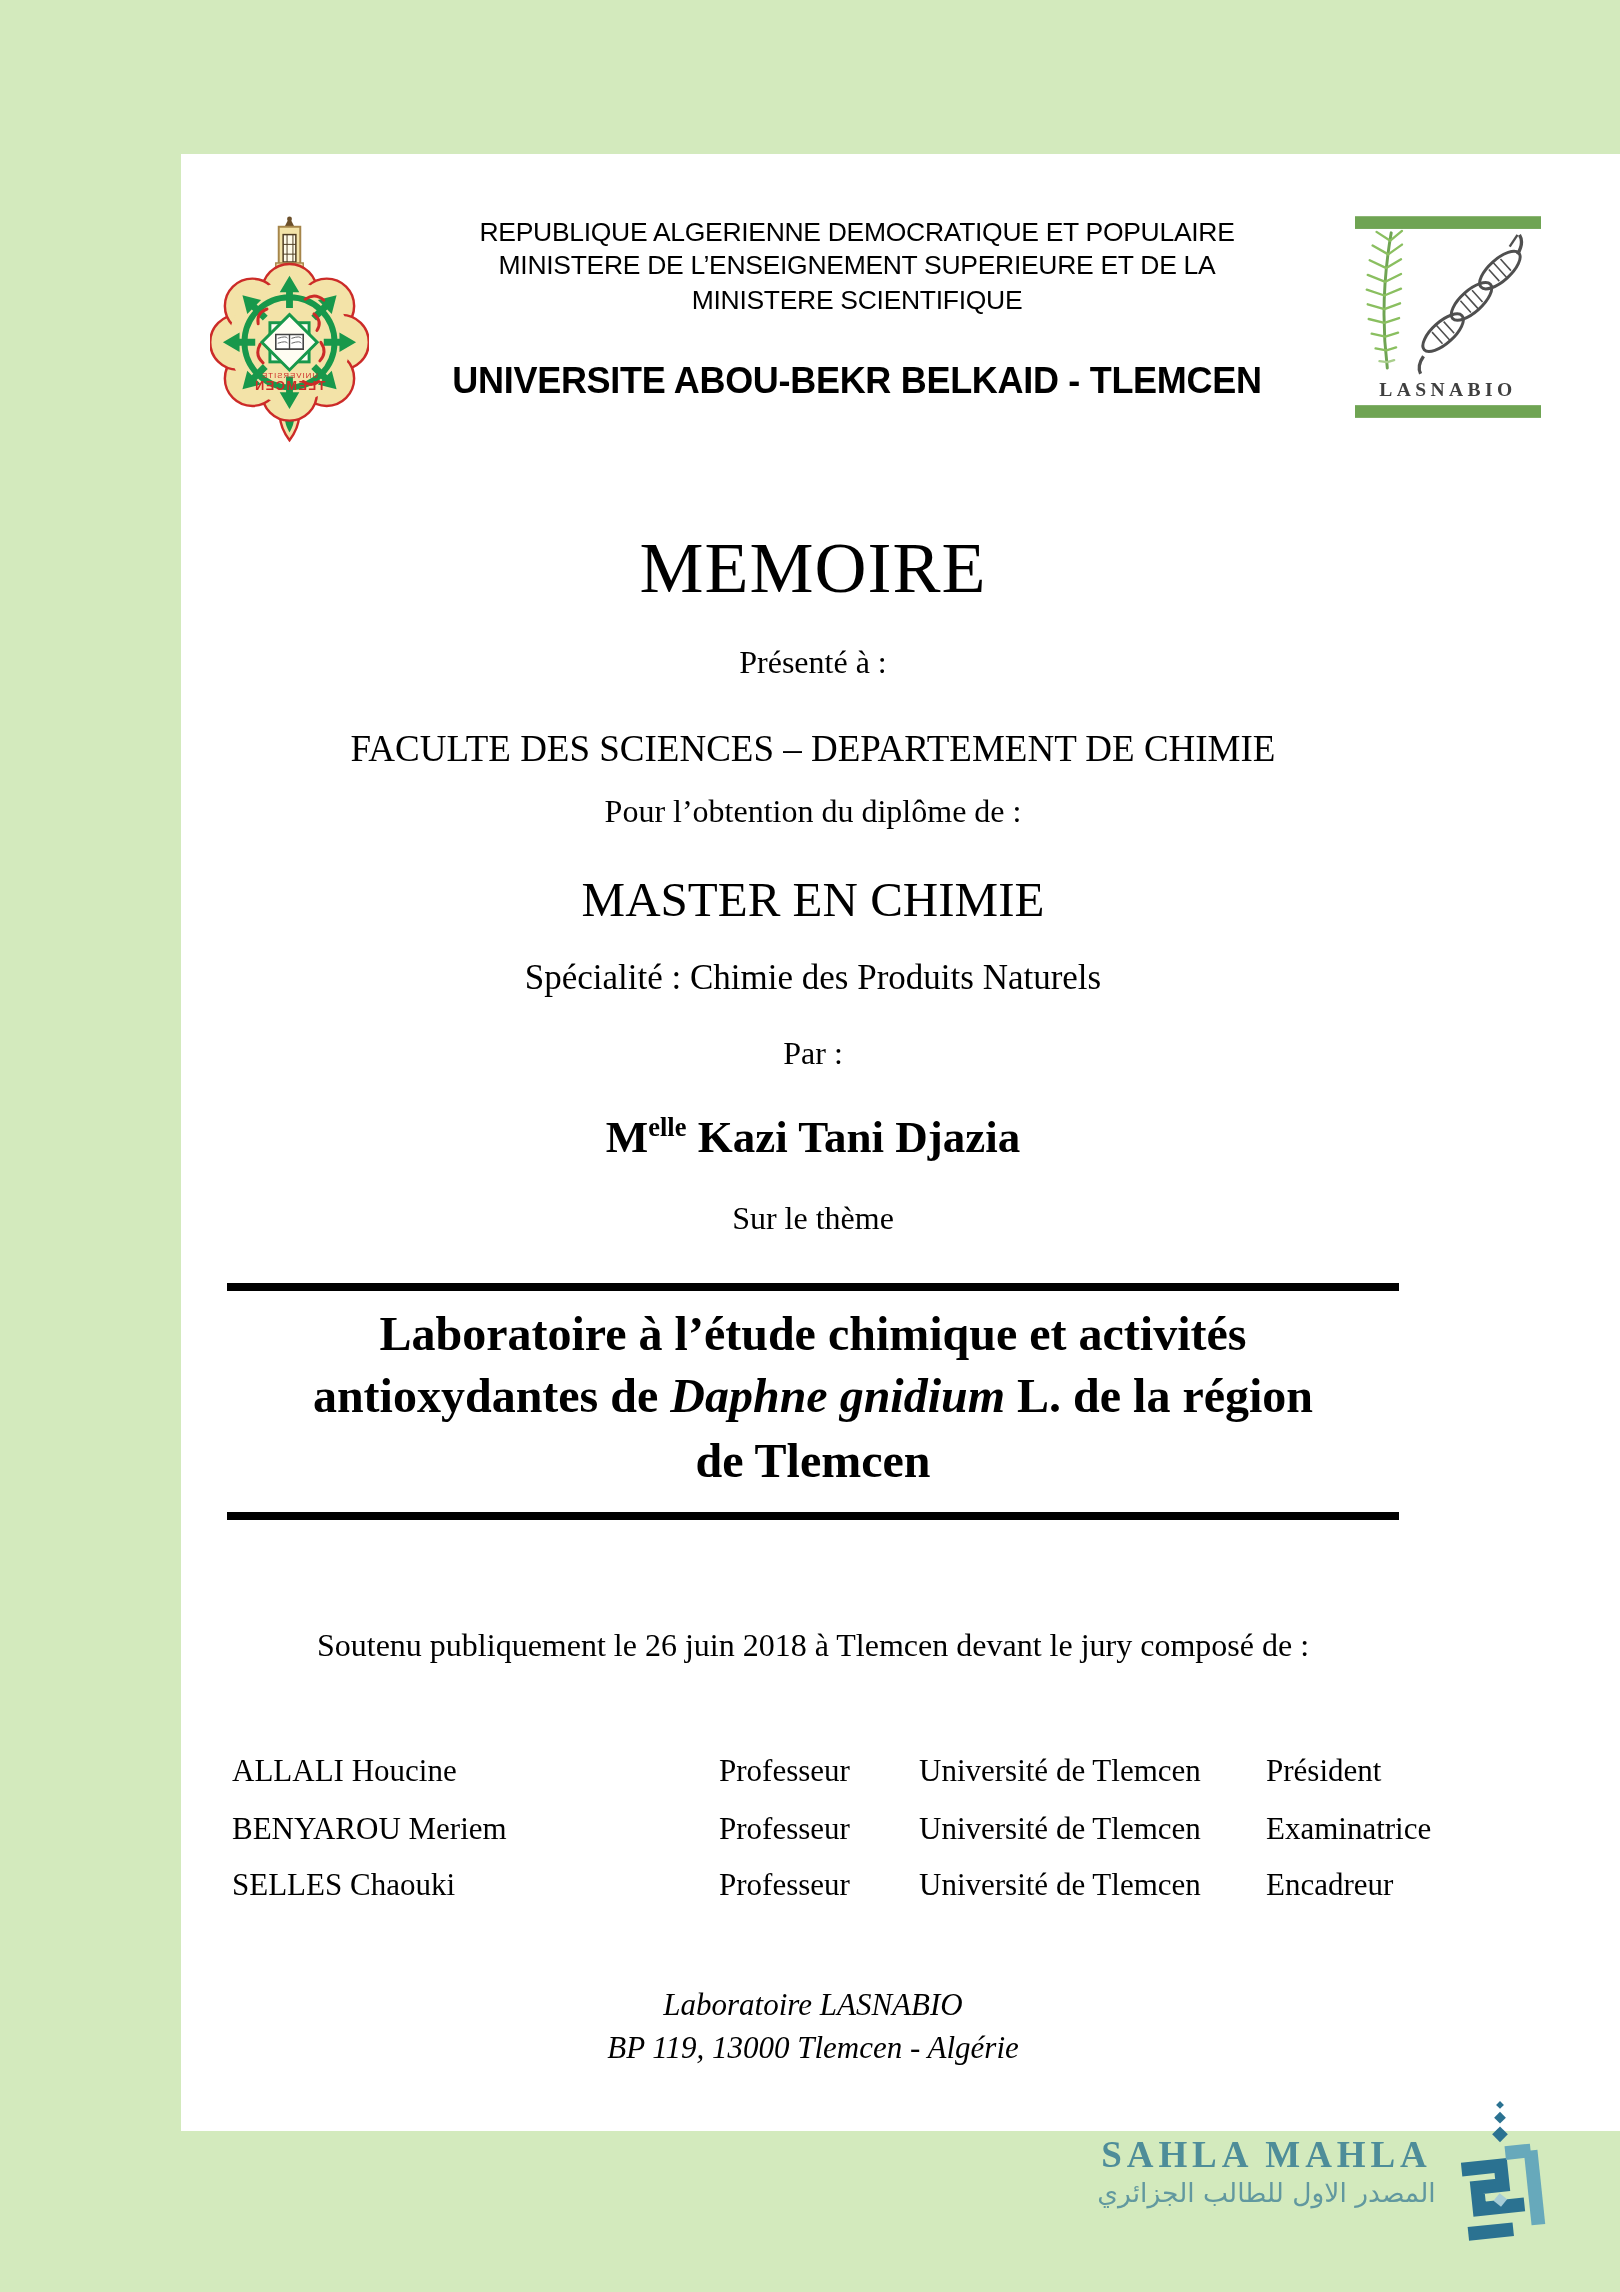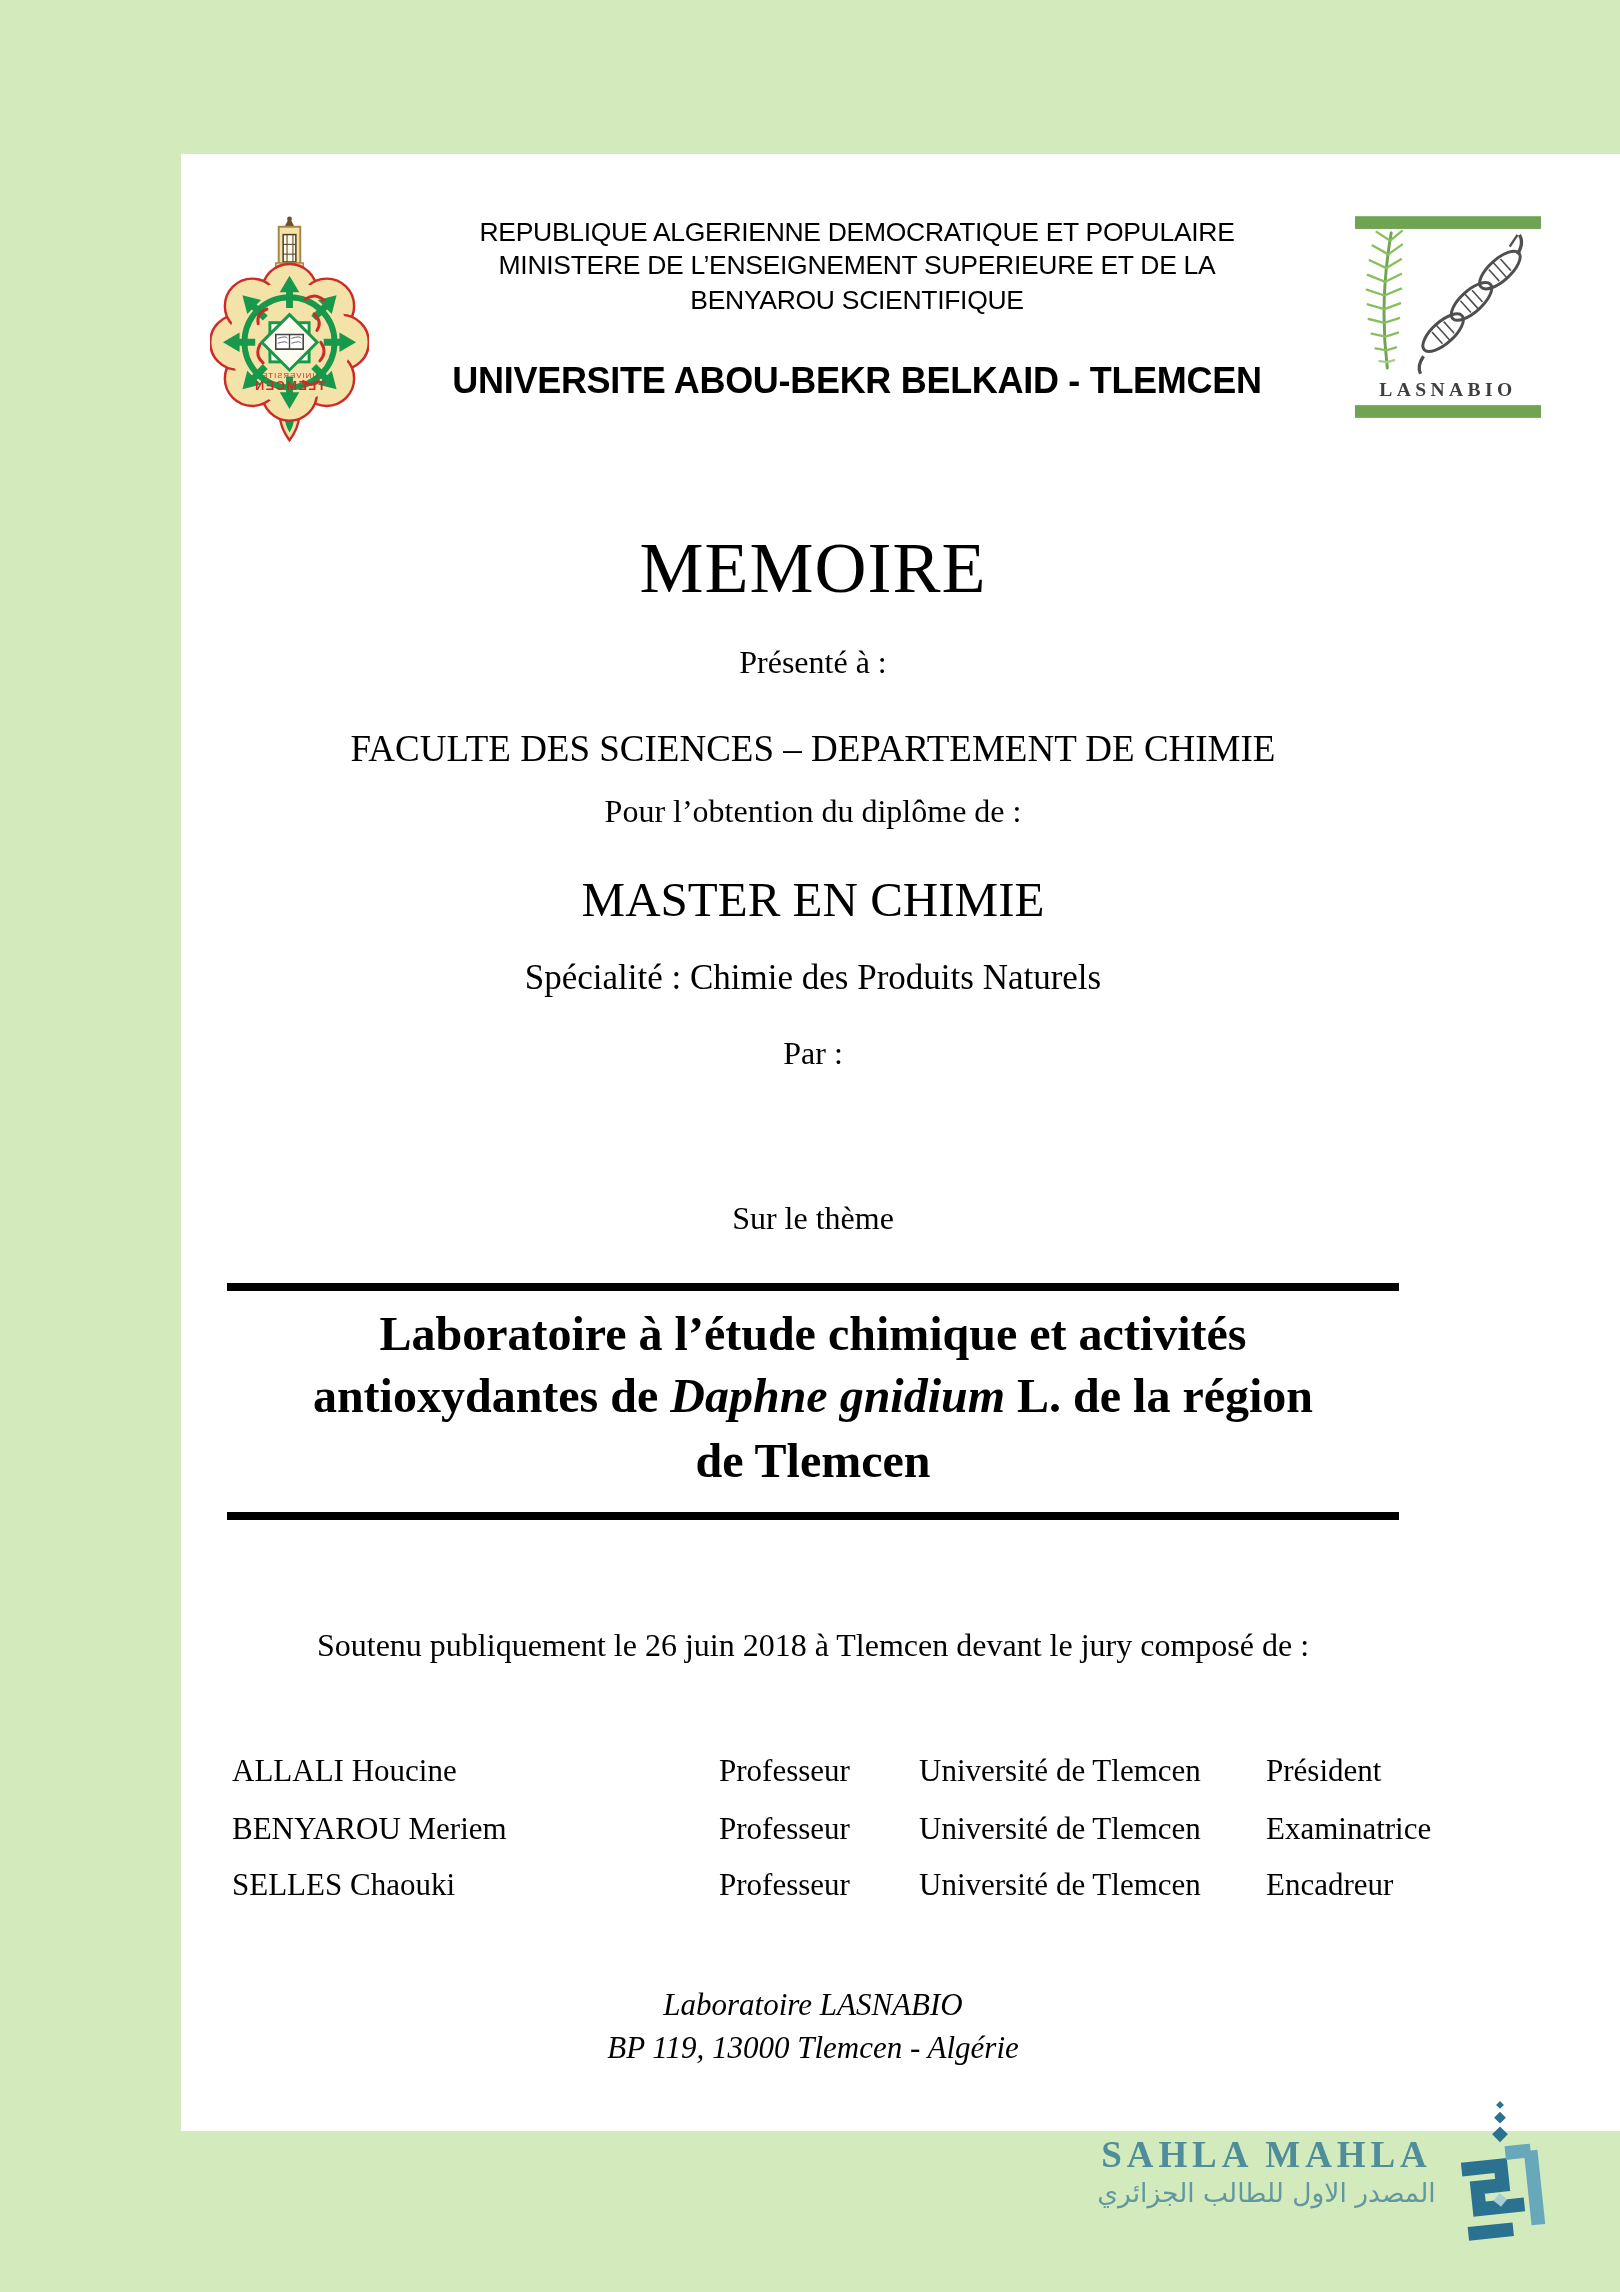--- a/index.html
+++ b/index.html
@@ -135,30 +135,31 @@
         </g>
         <path d="M70 146 q-7 10 -3 18" stroke-width="3.4"></path>
         <path d="M166 42 q7 -12 2 -20" stroke-width="3.4"></path>
         <path d="M158 34 l8 -12" stroke-width="2.4"></path>
       </g>
       <text x="95" y="187" text-anchor="middle" font-size="20" font-weight="bold" fill="#3f3f3f" font-family="Liberation Serif, serif" letter-spacing="4.5">LASNABIO</text>
     </svg>
 
     <div class="abs hdr hdr1" style="top:61px;">REPUBLIQUE ALGERIENNE DEMOCRATIQUE ET POPULAIRE</div>
     <div class="abs hdr hdr1" style="top:94px;">MINISTERE DE L’ENSEIGNEMENT SUPERIEURE ET DE LA</div>
-    <div class="abs hdr hdr1" style="top:129px;">BENYAROU SCIENTIFIQUE</div>
+    <div class="abs hdr hdr1" style="top:129px;">MINISTERE SCIENTIFIQUE</div>
     <div class="abs hdr hdr-univ" style="top:204px;">UNIVERSITE ABOU-BEKR BELKAID - TLEMCEN</div>
 
     <div class="abs ctr memoire" style="top:369px;">MEMOIRE</div>
     <div class="abs ctr t33" style="top:487px;">Présenté à :</div>
     <div class="abs ctr t38" style="top:571px;">FACULTE DES SCIENCES – DEPARTEMENT DE CHIMIE</div>
     <div class="abs ctr t50" style="top:716px;">MASTER EN CHIMIE</div>
     <div class="abs ctr t33" style="top:636px;">Pour l’obtention du diplôme de :</div>
     <div class="abs ctr t36" style="top:801px;">Spécialité : Chimie des Produits Naturels</div>
     <div class="abs ctr t33" style="top:878px;">Par :</div>
+    <div class="abs ctr author" style="top:955px;"><span>M</span><sup>elle</sup><span> Kazi Tani Djazia</span></div>
     <div class="abs ctr t33" style="top:1043px;">Sur le thème</div>
 
     <div class="abs rule" style="top:1129px;"></div>
     <div class="abs ctr title-line" style="top:1149px;">Laboratoire à l’étude chimique et activités</div>
     <div class="abs ctr title-line" style="top:1211px;"><span>antioxydantes de </span><span style="font-style:italic;">Daphne gnidium</span><span> L. de la région</span></div>
     <div class="abs ctr title-line" style="top:1276px;">de Tlemcen</div>
     <div class="abs rule" style="top:1358px;"></div>
 
     <div class="abs ctr t33" style="top:1470px;">Soutenu publiquement le 26 juin 2018 à Tlemcen devant le jury composé de :</div>
 

